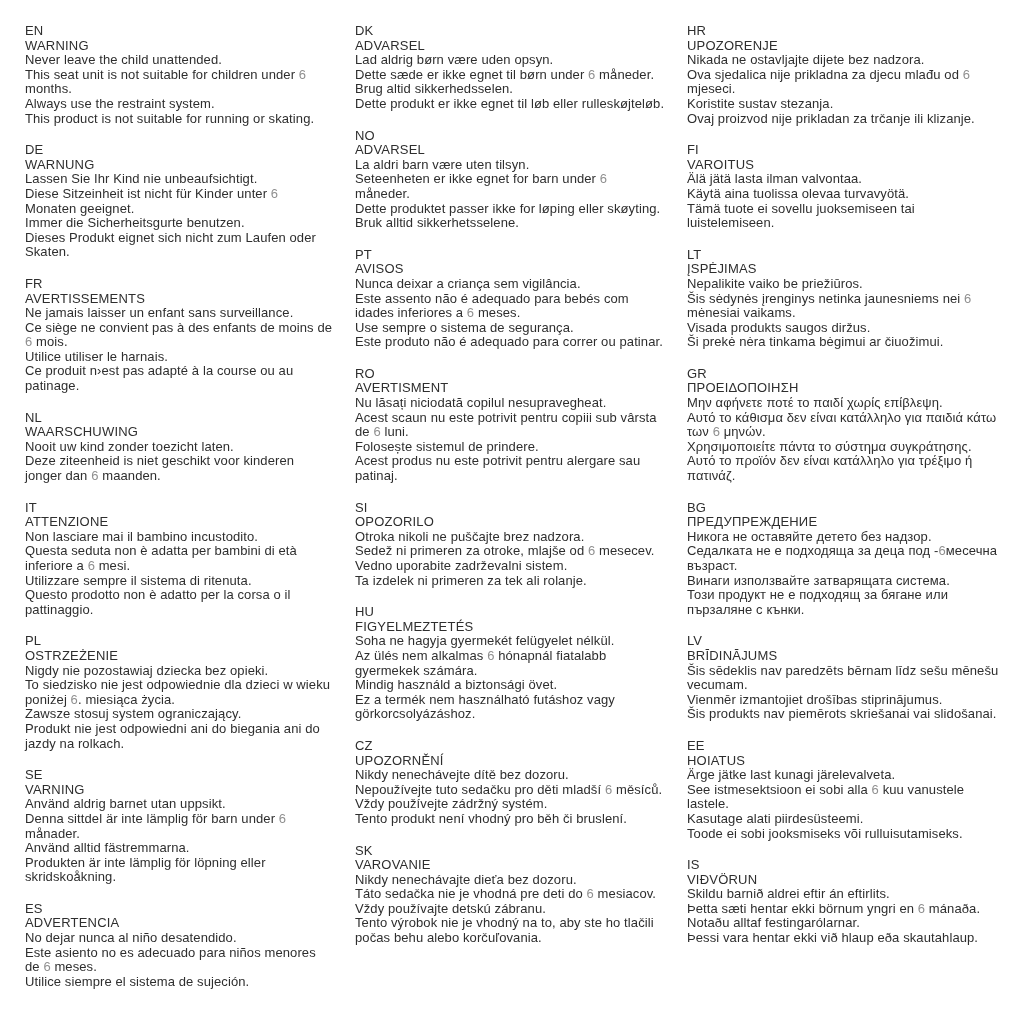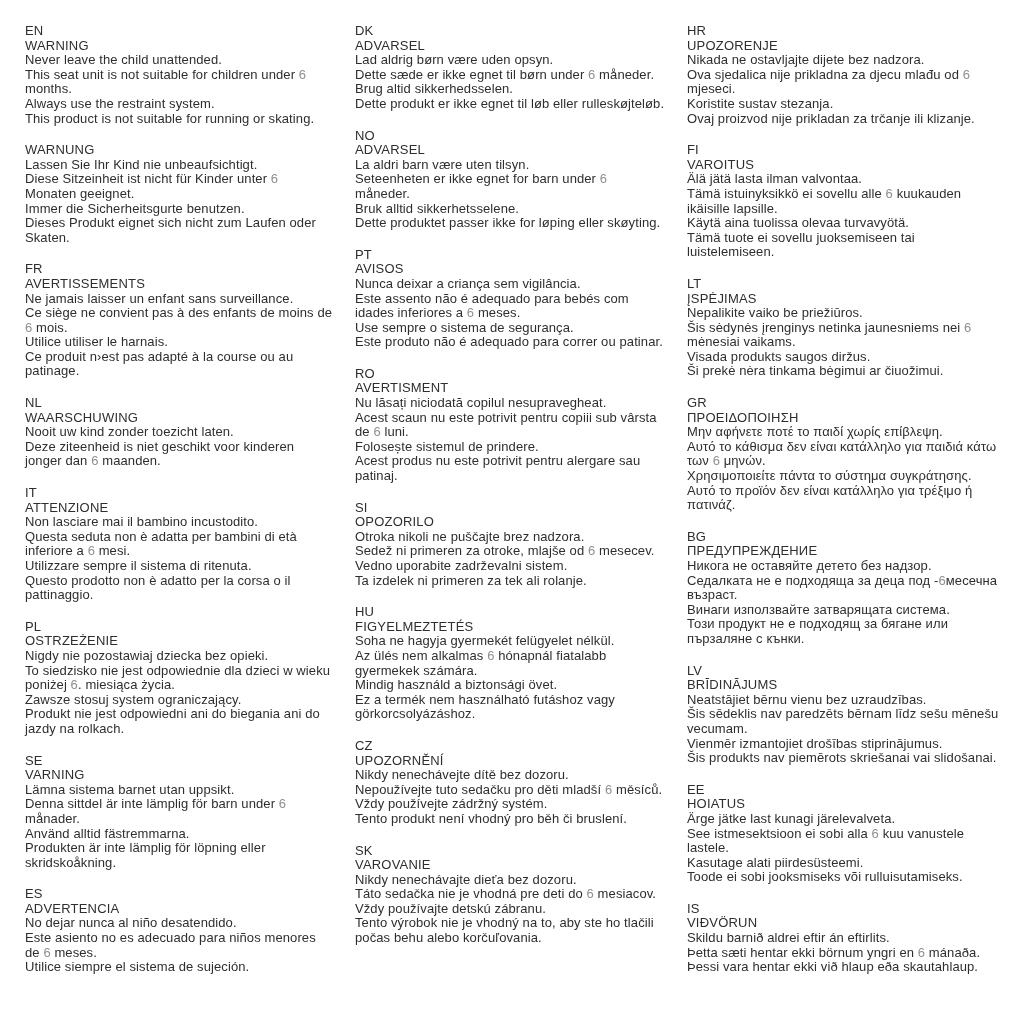--- a/index.html
+++ b/index.html
@@ -52,20 +52,21 @@
 <div class="col">
       <section class="sec">
         <div class="lang">EN</div>
         <div class="heading">WARNING</div>
         <div class="line">Never leave the child unattended.</div>
         <div class="line">This seat unit is not suitable for children under <span class="num">6</span> months.</div>
         <div class="line">Always use the restraint system.</div>
         <div class="line">This product is not suitable for running or skating.</div>
       </section>
       <section class="sec">
+        <div class="lang">DE</div>
         <div class="heading">WARNUNG</div>
         <div class="line">Lassen Sie Ihr Kind nie unbeaufsichtigt.</div>
         <div class="line">Diese Sitzeinheit ist nicht für Kinder unter <span class="num">6</span> Monaten geeignet.</div>
         <div class="line">Immer die Sicherheitsgurte benutzen.</div>
         <div class="line">Dieses Produkt eignet sich nicht zum Laufen oder Skaten.</div>
       </section>
       <section class="sec">
         <div class="lang">FR</div>
         <div class="heading">AVERTISSEMENTS</div>
         <div class="line">Ne jamais laisser un enfant sans surveillance.</div>
@@ -91,21 +92,21 @@
         <div class="lang">PL</div>
         <div class="heading">OSTRZEŻENIE</div>
         <div class="line">Nigdy nie pozostawiaj dziecka bez opieki.</div>
         <div class="line">To siedzisko nie jest odpowiednie dla dzieci w wieku poniżej <span class="num">6</span>. miesiąca życia.</div>
         <div class="line">Zawsze stosuj system ograniczający.</div>
         <div class="line">Produkt nie jest odpowiedni ani do biegania ani do jazdy na rolkach.</div>
       </section>
       <section class="sec">
         <div class="lang">SE</div>
         <div class="heading">VARNING</div>
-        <div class="line">Lämna sistema barnet utan uppsikt.</div>
+        <div class="line">Använd aldrig barnet utan uppsikt.</div>
         <div class="line">Denna sittdel är inte lämplig för barn under <span class="num">6</span> månader.</div>
         <div class="line">Använd alltid fästremmarna.</div>
         <div class="line">Produkten är inte lämplig för löpning eller skridskoåkning.</div>
       </section>
       <section class="sec">
         <div class="lang">ES</div>
         <div class="heading">ADVERTENCIA</div>
         <div class="line">No dejar nunca al niño desatendido.</div>
         <div class="line">Este asiento no es adecuado para niños menores de <span class="num">6</span> meses.</div>
         <div class="line">Utilice siempre el sistema de sujeción.</div>
@@ -118,22 +119,22 @@
         <div class="line">Lad aldrig børn være uden opsyn.</div>
         <div class="line">Dette sæde er ikke egnet til børn under <span class="num">6</span> måneder.</div>
         <div class="line">Brug altid sikkerhedsselen.</div>
         <div class="line">Dette produkt er ikke egnet til løb eller rulleskøjteløb.</div>
       </section>
       <section class="sec">
         <div class="lang">NO</div>
         <div class="heading">ADVARSEL</div>
         <div class="line">La aldri barn være uten tilsyn.</div>
         <div class="line">Seteenheten er ikke egnet for barn under <span class="num">6</span> måneder.</div>
+        <div class="line">Dette produktet passer ikke for løping eller skøyting.</div>
         <div class="line">Bruk alltid sikkerhetsselene.</div>
-        <div class="line">Dette produktet passer ikke for løping eller skøyting.</div>
       </section>
       <section class="sec">
         <div class="lang">PT</div>
         <div class="heading">AVISOS</div>
         <div class="line">Nunca deixar a criança sem vigilância.</div>
         <div class="line">Este assento não é adequado para bebés com idades inferiores a <span class="num">6</span> meses.</div>
         <div class="line">Use sempre o sistema de segurança.</div>
         <div class="line">Este produto não é adequado para correr ou patinar.</div>
       </section>
       <section class="sec">
@@ -183,21 +184,20 @@
         <div class="heading">UPOZORENJE</div>
         <div class="line">Nikada ne ostavljajte dijete bez nadzora.</div>
         <div class="line">Ova sjedalica nije prikladna za djecu mlađu od <span class="num">6</span> mjeseci.</div>
         <div class="line">Koristite sustav stezanja.</div>
         <div class="line">Ovaj proizvod nije prikladan za trčanje ili klizanje.</div>
       </section>
       <section class="sec">
         <div class="lang">FI</div>
         <div class="heading">VAROITUS</div>
         <div class="line">Älä jätä lasta ilman valvontaa.</div>
-        <div class="line">Tämä istuinyksikkö ei sovellu alle <span class="num">6</span> kuukauden ikäisille lapsille.</div>
         <div class="line">Käytä aina tuolissa olevaa turvavyötä.</div>
         <div class="line">Tämä tuote ei sovellu juoksemiseen tai luistelemiseen.</div>
       </section>
       <section class="sec">
         <div class="lang">LT</div>
         <div class="heading">ĮSPĖJIMAS</div>
         <div class="line">Nepalikite vaiko be priežiūros.</div>
         <div class="line">Šis sėdynės įrenginys netinka jaunesniems nei <span class="num">6</span> mėnesiai vaikams.</div>
         <div class="line">Visada produkts saugos diržus.</div>
         <div class="line">Ši prekė nėra tinkama bėgimui ar čiuožimui.</div>
@@ -214,34 +214,34 @@
         <div class="lang">BG</div>
         <div class="heading">ПРЕДУПРЕЖДЕНИЕ</div>
         <div class="line">Никога не оставяйте детето без надзор.</div>
         <div class="line">Седалката не е подходяща за деца под -<span class="num">6</span>месечна възраст.</div>
         <div class="line">Винаги използвайте затварящата система.</div>
         <div class="line">Този продукт не е подходящ за бягане или пързаляне с кънки.</div>
       </section>
       <section class="sec">
         <div class="lang">LV</div>
         <div class="heading">BRĪDINĀJUMS</div>
-        <div class="line">Neatstājiet bērnu vienu bez uzraudzības.</div>
         <div class="line">Šis sēdeklis nav paredzēts bērnam līdz sešu mēnešu vecumam.</div>
         <div class="line">Vienmēr izmantojiet drošības stiprinājumus.</div>
         <div class="line">Šis produkts nav piemērots skriešanai vai slidošanai.</div>
       </section>
       <section class="sec">
         <div class="lang">EE</div>
         <div class="heading">HOIATUS</div>
         <div class="line">Ärge jätke last kunagi järelevalveta.</div>
         <div class="line">See istmesektsioon ei sobi alla <span class="num">6</span> kuu vanustele lastele.</div>
         <div class="line">Kasutage alati piirdesüsteemi.</div>
         <div class="line">Toode ei sobi jooksmiseks või rulluisutamiseks.</div>
       </section>
       <section class="sec">
         <div class="lang">IS</div>
         <div class="heading">VIÐVÖRUN</div>
         <div class="line">Skildu barnið aldrei eftir án eftirlits.</div>
         <div class="line">Þetta sæti hentar ekki börnum yngri en <span class="num">6</span> mánaða.</div>
+        <div class="line">Notaðu alltaf festingarólarnar.</div>
         <div class="line">Þessi vara hentar ekki við hlaup eða skautahlaup.</div>
       </section>
     </div>
   </div>
 
 </body></html>

